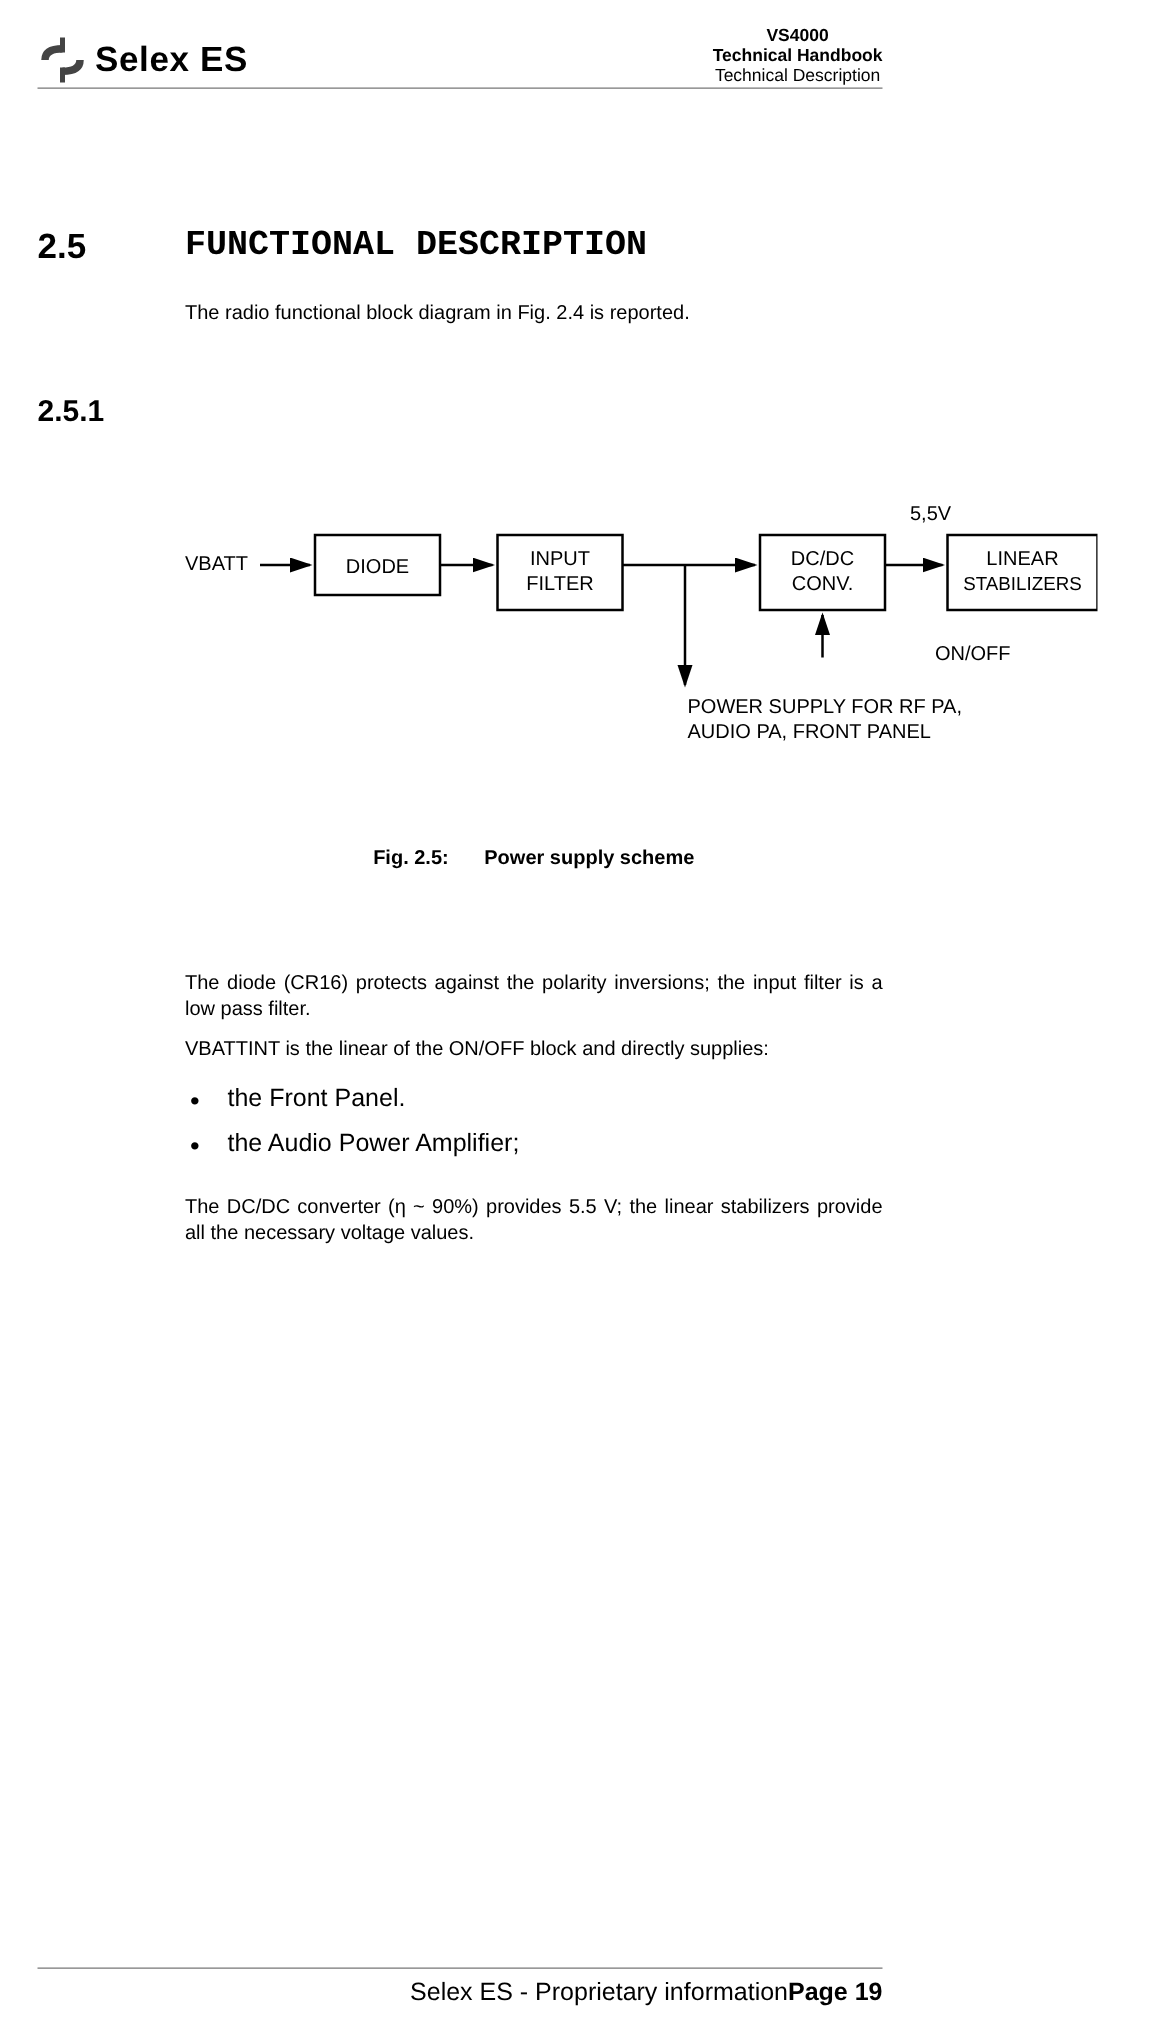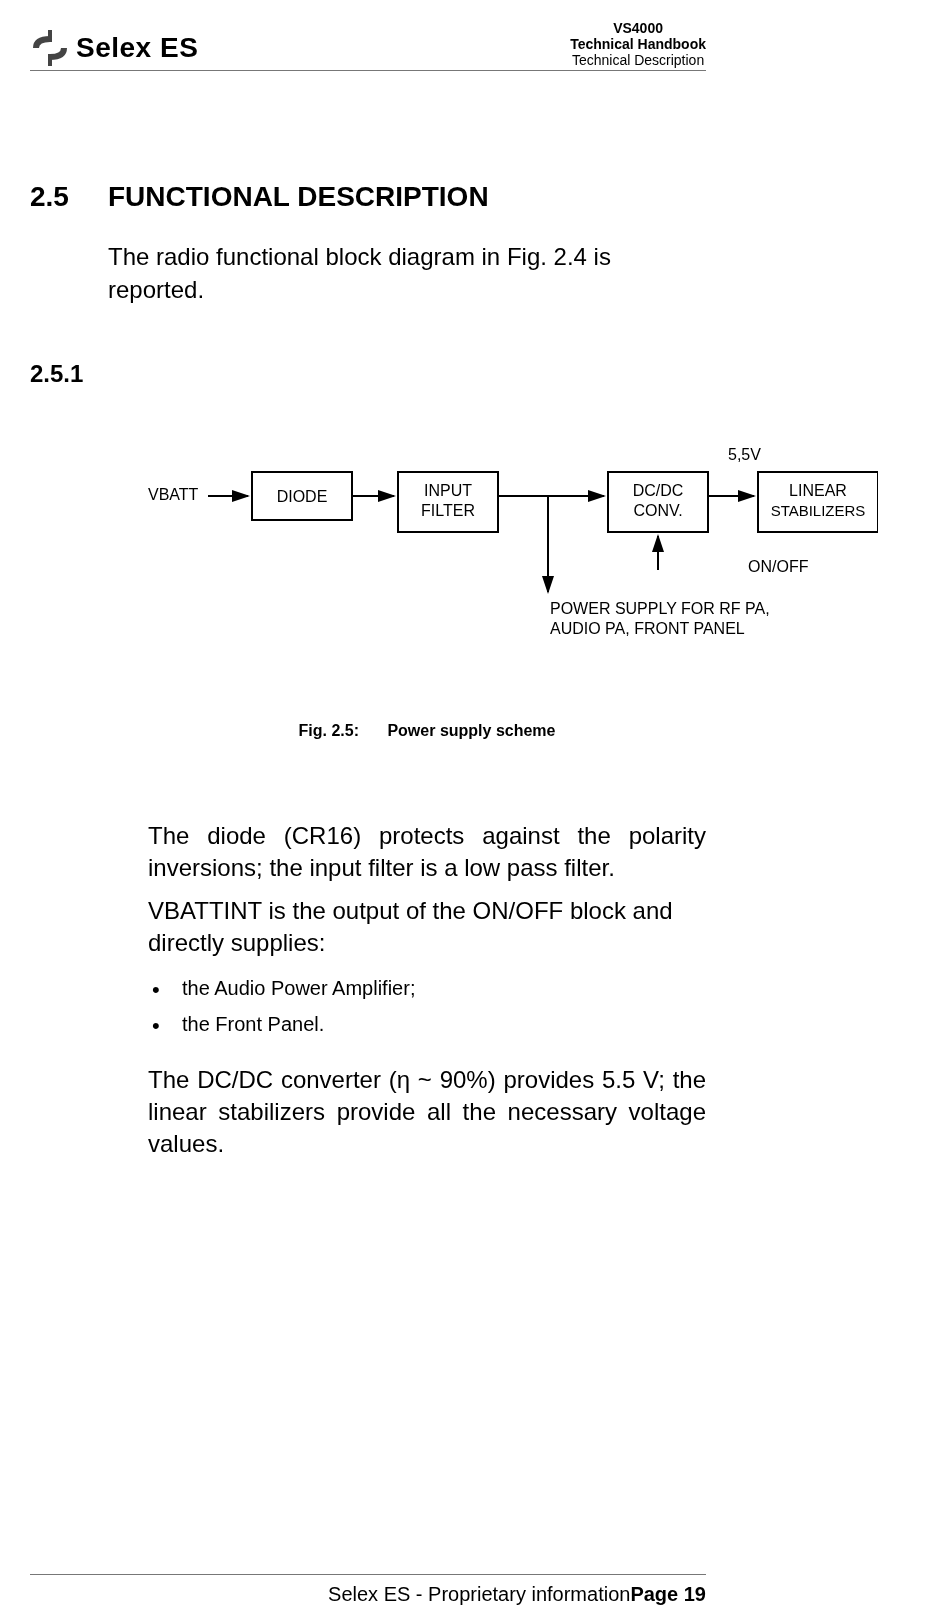--- a/index.html
+++ b/index.html
@@ -8,27 +8,27 @@
   .logo-wrap{display:flex;align-items:center;gap:6px;margin-top:8px}
   .logo-mark{width:40px;height:40px;position:relative}
   .logo-mark svg{width:40px;height:40px}
   .logo-text{font-size:28px;font-weight:600;letter-spacing:0.5px}
   .hdr-right{text-align:center;font-size:14px;line-height:1.15}
   .hdr-right .l1{font-weight:700}
   .hdr-right .l2{font-weight:700}
   .hdr-right .l3{}
   .hdr-rule{border:none;border-top:1.5px solid #777;margin:2px 0 0 0}
   .body{flex:1 1 auto;padding-top:110px}
-  .row{display:flex;}
+  .row{display:flex;gap:40px}
   .num{width:78px;font-family:Verdana,Arial,sans-serif;font-weight:700;font-size:28px}
   .num.sub{font-size:24px}
   .col{flex:1}
-  .h1{font-family:Liberation Sans, sans-serif;font-weight:700;font-size:28px;margin:0 0 28px 0}
+  .h1{font-family:Liberation Mono, monospace;font-weight:700;font-size:28px;margin:0 0 28px 0}
   .h2{font-family:Verdana,Arial,sans-serif;font-weight:700;font-size:24px;margin:0 0 14px 0}
-  .p{font-size:24px;line-height:1.35;margin:0 0 10px 0}
+  .p{font-size:16px;line-height:1.35;margin:0 0 10px 0}
   .p.just{text-align:justify}
   .indent{margin-left:118px}
   .sect-gap{height:44px}
   .fig-wrap{margin:54px 0 10px 0}
   .fig-svg{display:block;margin:0 auto}
   .fig-cap{text-align:center;font-family:Verdana,Arial,sans-serif;font-weight:700;font-size:16px;margin-top:60px}
   .fig-cap .lbl{margin-right:24px}
   .after-fig-gap{height:80px}
   ul.bul{list-style:none;padding:0;margin:8px 0 0 0}
   ul.bul li{position:relative;padding-left:34px;font-size:20px;line-height:1.8}
@@ -126,24 +126,24 @@
       <div class="fig-cap">
         <span class="lbl">Fig. 2.5:</span>
         <span>Power supply scheme</span>
       </div>
     </div>
 
     <div class="after-fig-gap"></div>
 
     <div class="indent">
       <p class="p just">The diode (CR16) protects against the polarity inversions; the input filter is a low pass filter.</p>
-      <p class="p">VBATTINT is the output of the ON/OFF block and directly supplies:</p>
+      <p class="p">VBATTINT is the linear of the ON/OFF block and directly supplies:</p>
       <ul class="bul">
+        <li>the Front Panel.</li>
         <li>the Audio Power Amplifier;</li>
-        <li>the Front Panel.</li>
       </ul>
       <p class="p just" style="margin-top:22px">The DC/DC converter (η ~ 90%) provides 5.5 V; the linear stabilizers provide all the necessary voltage values.</p>
     </div>
 
   </div>
 
   <div class="ftr">
     <hr class="ftr-rule">
     <div class="ftr-row">
       <span></span>

